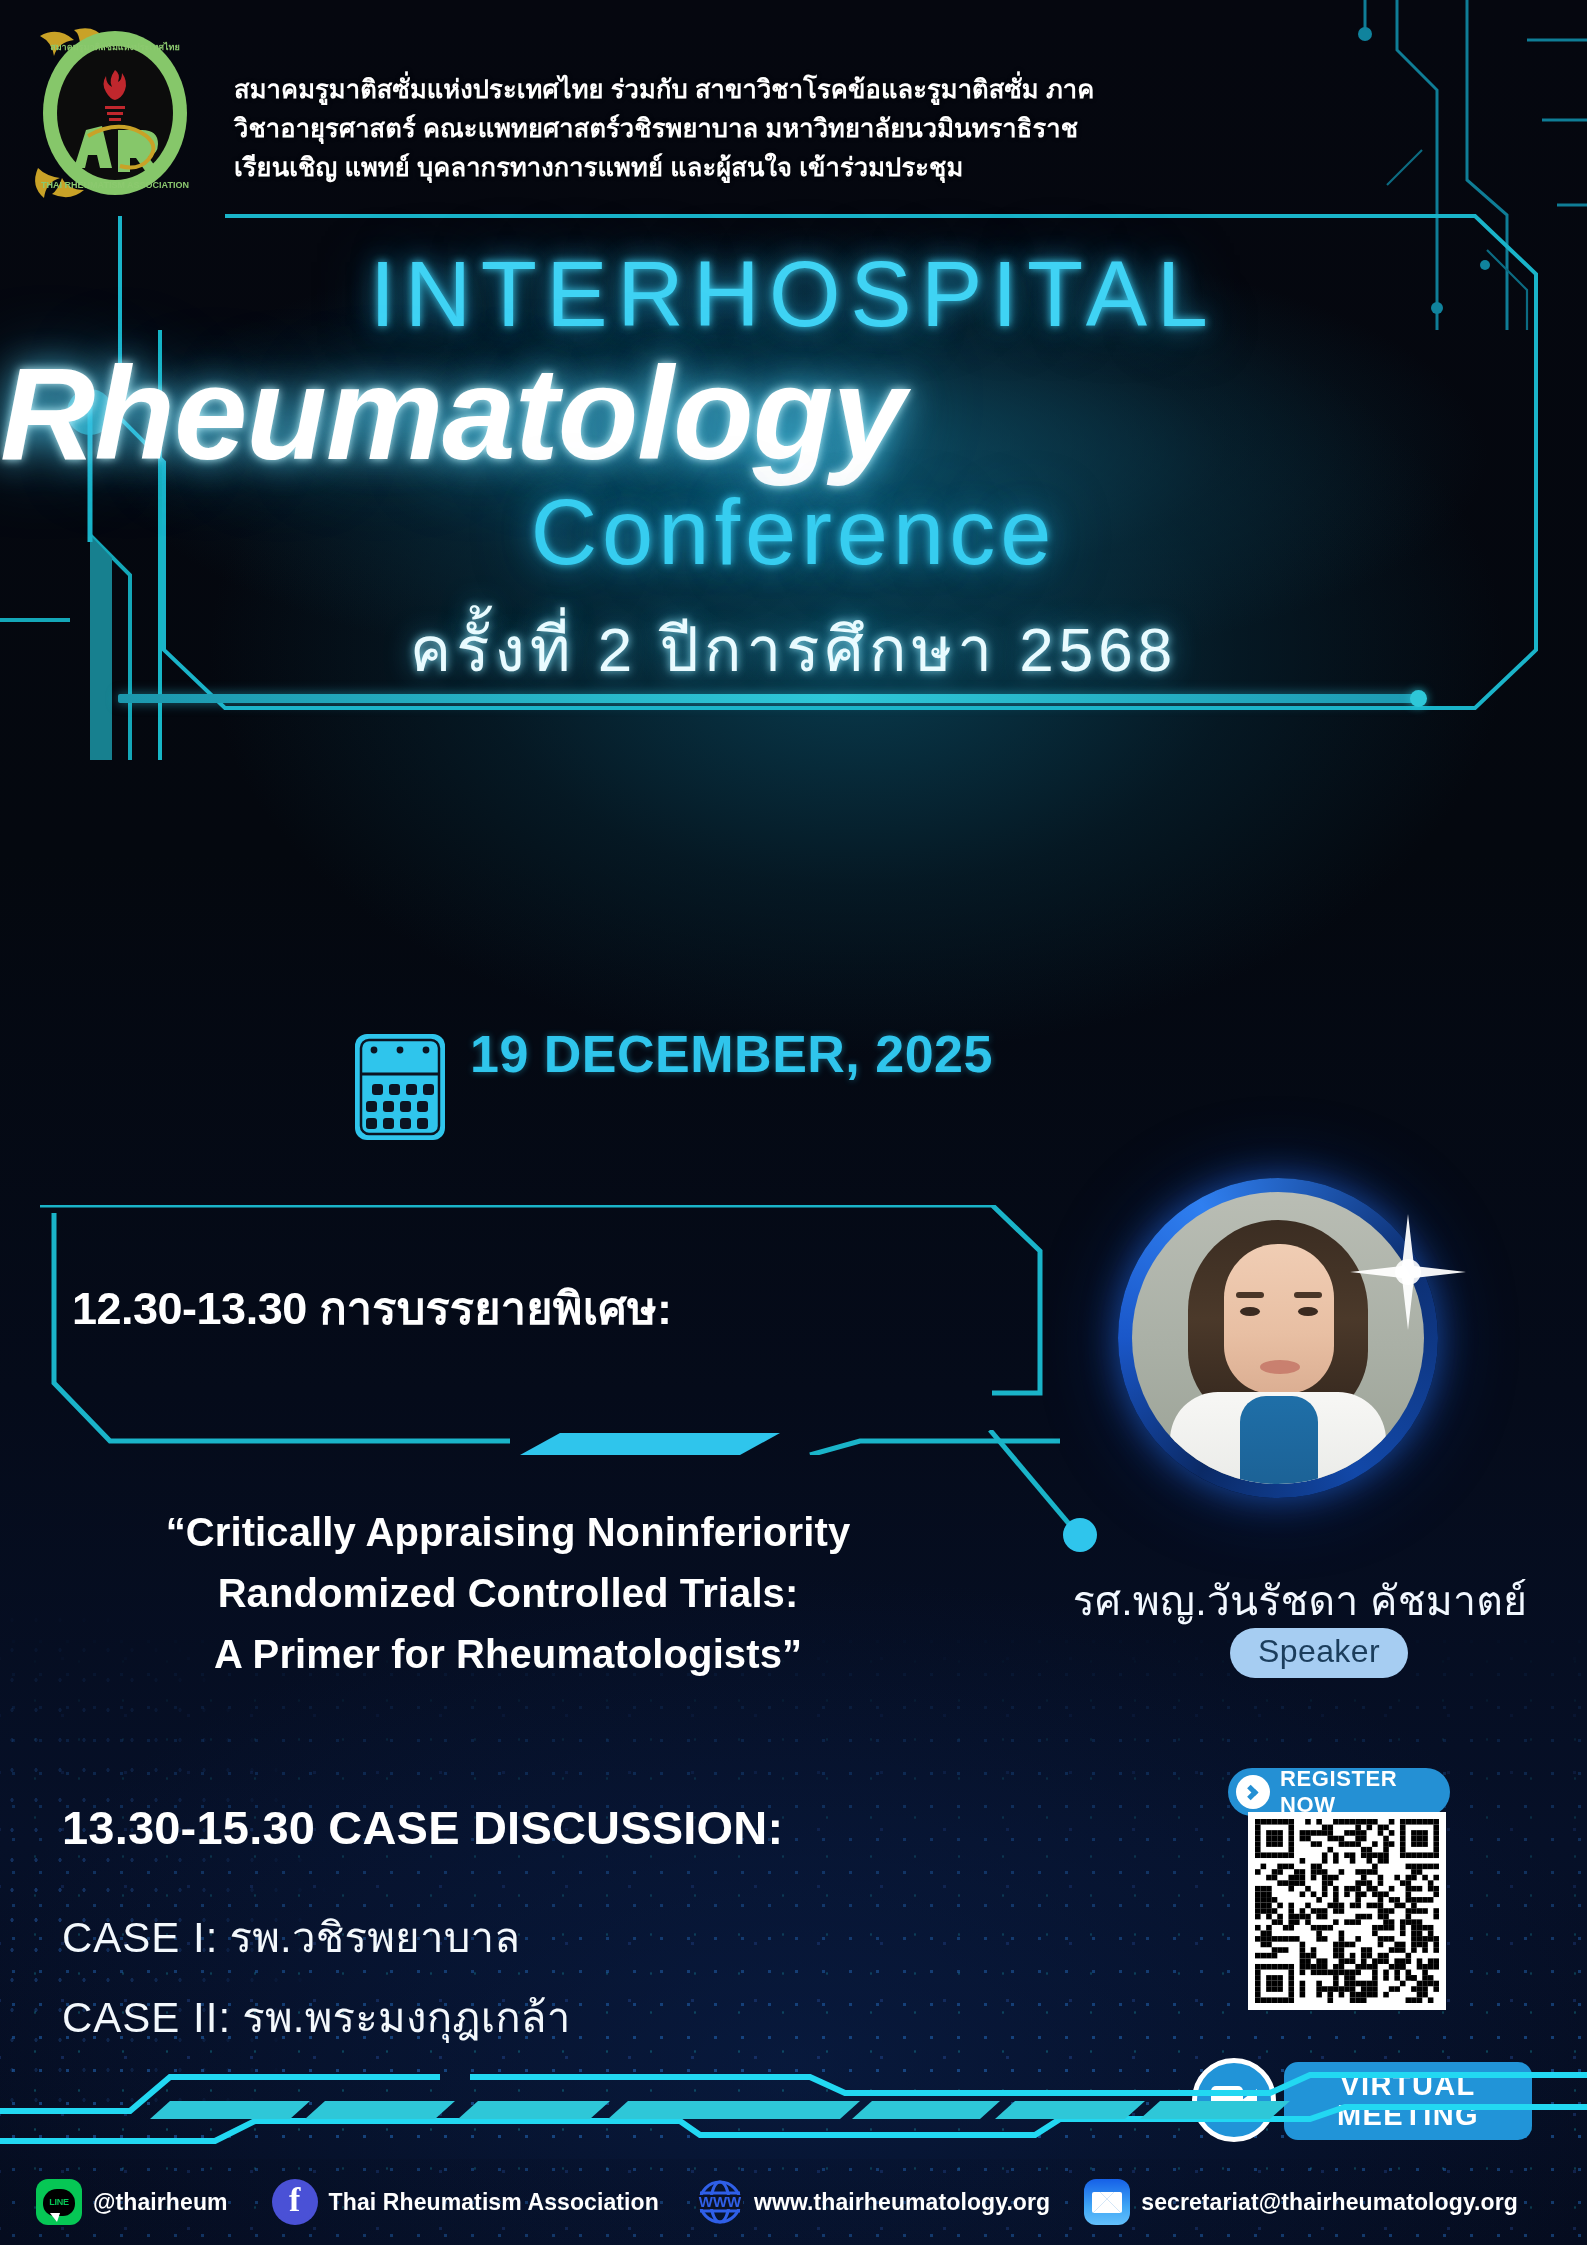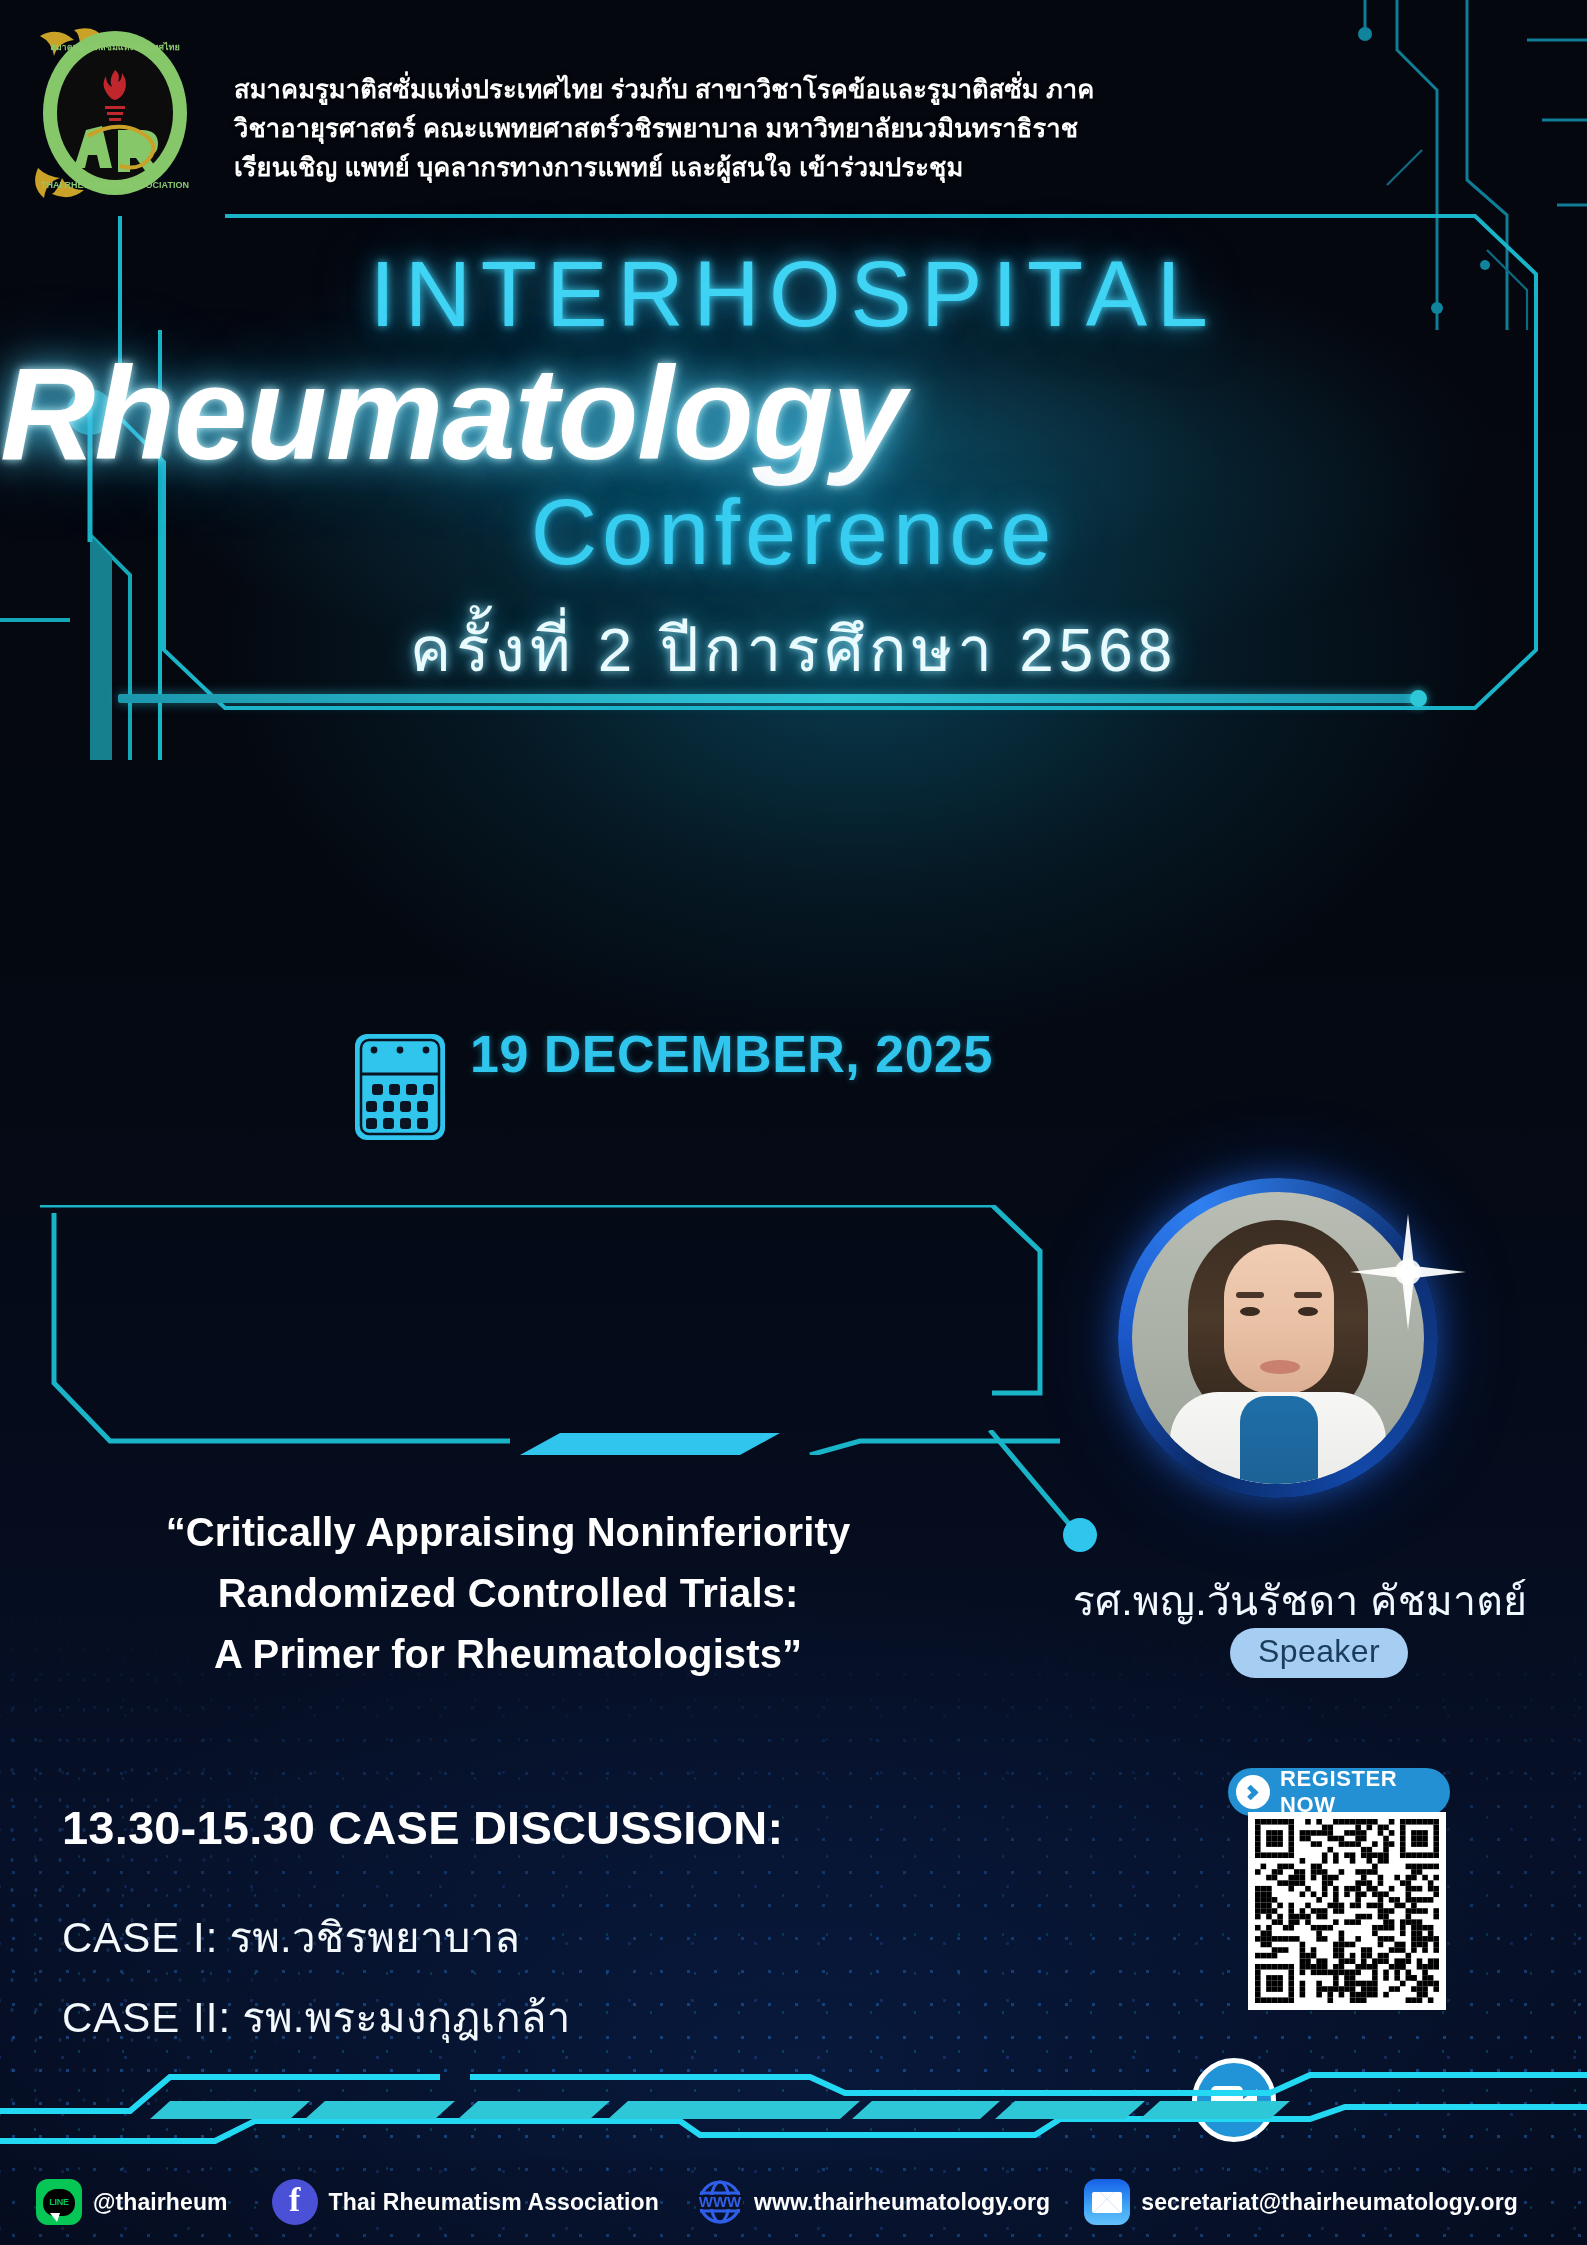--- a/index.html
+++ b/index.html
@@ -433,20 +433,24 @@
   </div>
 
   <svg class="lecture-frame" viewBox="0 0 1020 250">
     <path d="M0 0 L952 0 L1000 46 L1000 188 L952 188" fill="none" stroke="#1ab4c9" stroke-width="5"></path>
     <path d="M14 8 L14 178 L70 236 L470 236" fill="none" stroke="#1ab4c9" stroke-width="5"></path>
     <path d="M530 236 L700 236" fill="none" stroke="#1ab4c9" stroke-width="5"></path>
     <path d="M520 228 L740 228 L700 250 L480 250 Z" fill="#2fc5ec"></path>
     <path d="M770 250 L820 236 L1020 236" fill="none" stroke="#1ab4c9" stroke-width="5"></path>
   </svg>
 
+  <div class="lecture-head">
+    <span class="tm">12.30-13.30</span>
+    <span>การบรรยายพิเศษ:</span>
+  </div>
 
   <div class="lecture-title">
     <div>“Critically Appraising Noninferiority</div>
     <div>Randomized Controlled Trials:</div>
     <div>A Primer for Rheumatologists”</div>
   </div>
 
   <svg style="position:absolute;top:1430px;left:980px;width:220px;height:130px">
     <path d="M10 0 L90 95" fill="none" stroke="#1ab4c9" stroke-width="5"></path>
     <circle cx="100" cy="105" r="17" fill="#2fc5ec"></circle>
@@ -1036,20 +1040,24 @@
         </svg></div>
   </div>
 
   <div class="vm-wrap">
     <div class="vm-circle">
       <div class="vm-cam">
           <div class="body"></div>
           <div class="lens"></div>
         </div>
     </div>
+    <div class="vm-pill">
+      <span>VIRTUAL</span>
+      <span>MEETING</span>
+    </div>
   </div>
 
   <svg class="bottom-circuit" viewBox="0 0 1587 110">
     <g fill="none" stroke="#22d8f2" stroke-width="6">
       <path d="M0 62 L130 62 L170 28 L440 28"></path>
       <path d="M470 28 L810 28 L845 44 L1270 44 L1310 26 L1587 26"></path>
       <path d="M0 92 L215 92 L255 72 L680 72 L700 86 L1035 86 L1060 70 L1310 70 L1345 58 L1587 58"></path>
     </g>
     <g fill="#2ec7d8">
       <path d="M170 52 L310 52 L290 70 L150 70 Z"></path>

